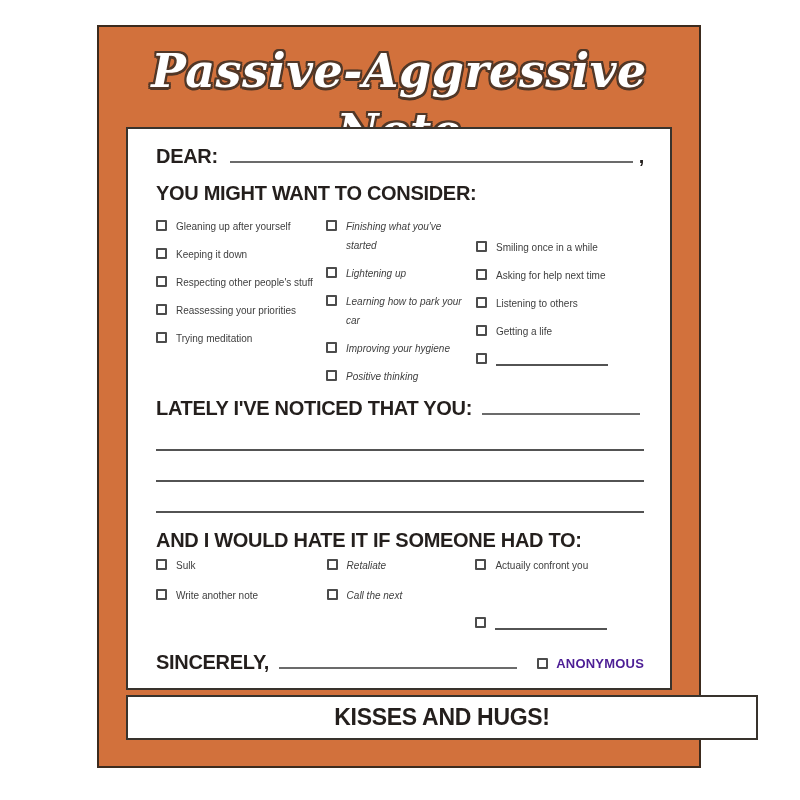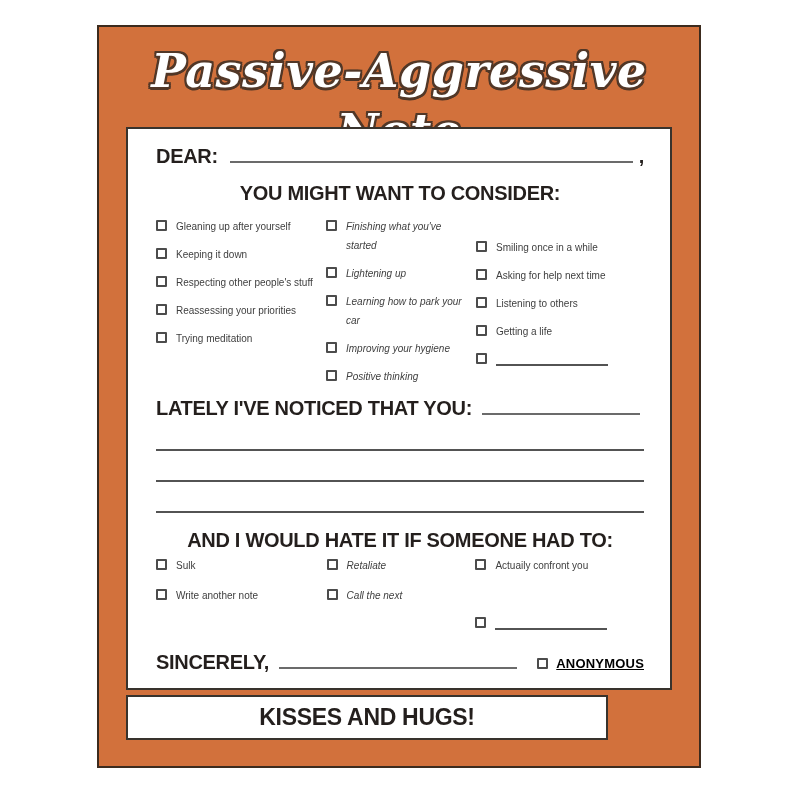--- a/index.html
+++ b/index.html
@@ -32,21 +32,20 @@
        0   -2px 0 #513727, 0    3px 0 #513727;
   }
   .panel{
     position:absolute;left:27px;top:100px;width:546px;height:563px;
     background:#ffffff;border:2px solid var(--panel-border);
     padding:16px 26px 0 28px;
   }
   .h{
     font-weight:bold;color:var(--ink);font-size:20px;letter-spacing:-0.3px;
     white-space:nowrap;
-    text-align:center;
   }
   .dear-row{display:flex;align-items:baseline;}
   .fill-line{flex:1;border-bottom:2px solid var(--line-gray);height:16px;margin:0 4px 2px 12px;}
   .comma{margin-left:2px;}
   .section-heading{margin-top:14px;}
   .check-grid{display:flex;justify-content:space-between;margin-top:12px;}
   .check-col{display:flex;flex-direction:column;}
   .check-grid .col-0{width:163px;}
   .check-grid .col-1{width:143px;font-style:italic;}
   .check-grid .col-2{width:168px;justify-content:center;}
@@ -64,23 +63,23 @@
   .hate-grid{display:flex;justify-content:space-between;margin-top:4px;}
   .hate-grid .col-0{width:172px;}
   .hate-grid .col-1{width:150px;}
   .hate-grid .col-2{width:170px;gap:28px;}
   .hate-grid .check-label{white-space:nowrap;}
   .hate-grid .check-item{margin-bottom:11px;}
   .sincerely-row{display:flex;align-items:baseline;margin-top:10px;}
   .sincerely-row .fill-line{max-width:330px;margin-left:10px;}
   .anon-group{display:flex;align-items:center;margin-left:16px;}
   .anon-group .checkbox{margin:0 8px 0 0;}
-  .anon-label{font-size:13px;font-weight:bold;color:#000000;letter-spacing:0.2px;white-space:nowrap;text-decoration:underline;}
+  .anon-label{font-size:13px;font-weight:bold;color:#4c1d95;letter-spacing:0.2px;white-space:nowrap;}
   .footer-bar{
-    position:absolute;left:27px;top:668px;width:482px;height:45px;
+    position:absolute;left:27px;top:668px;width:632px;height:45px;
     background:#ffffff;border:2px solid var(--panel-border);
     display:flex;align-items:center;justify-content:center;
   }
   .footer-text{font-weight:bold;font-size:23px;letter-spacing:-0.3px;color:var(--ink);white-space:nowrap;}
 </style>
 </head>
 <body>
 
 <div class="card">
 

